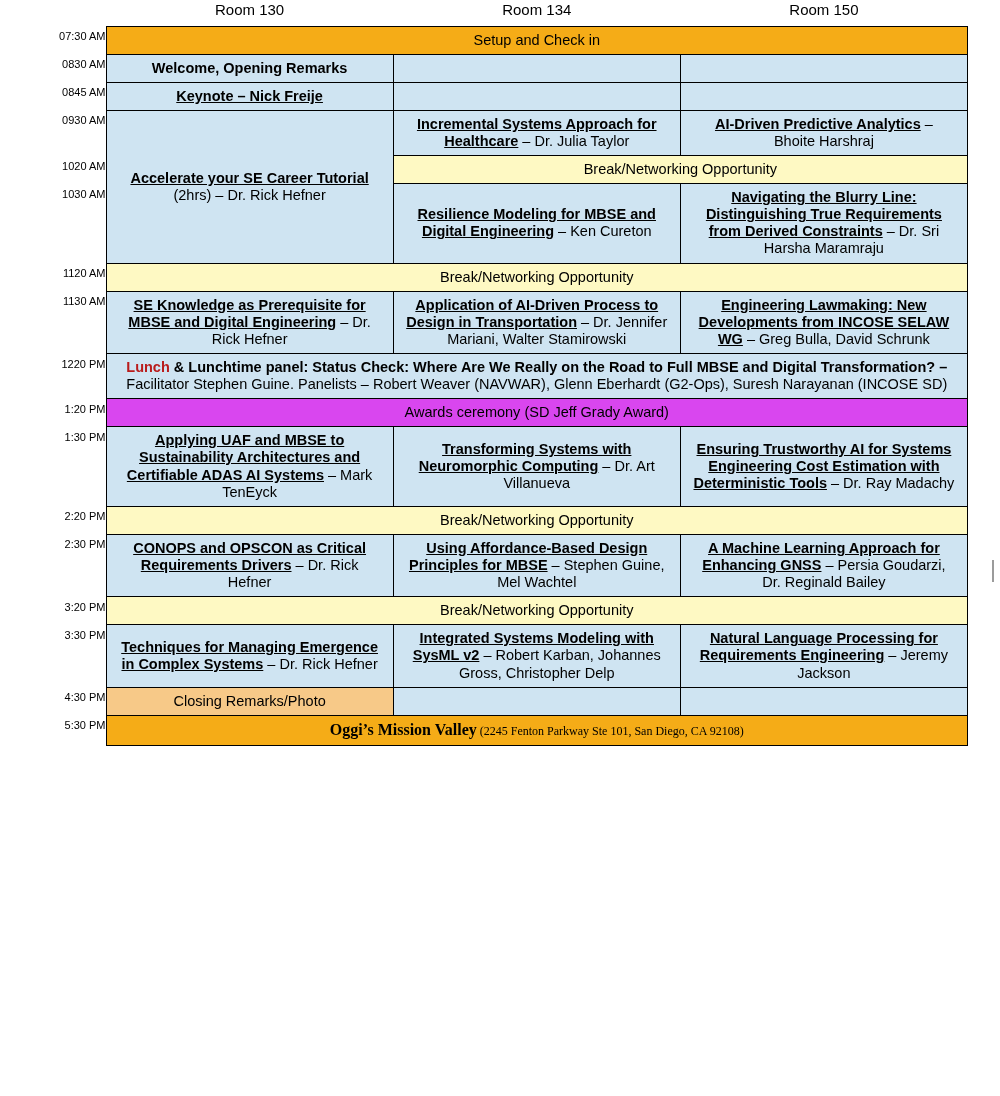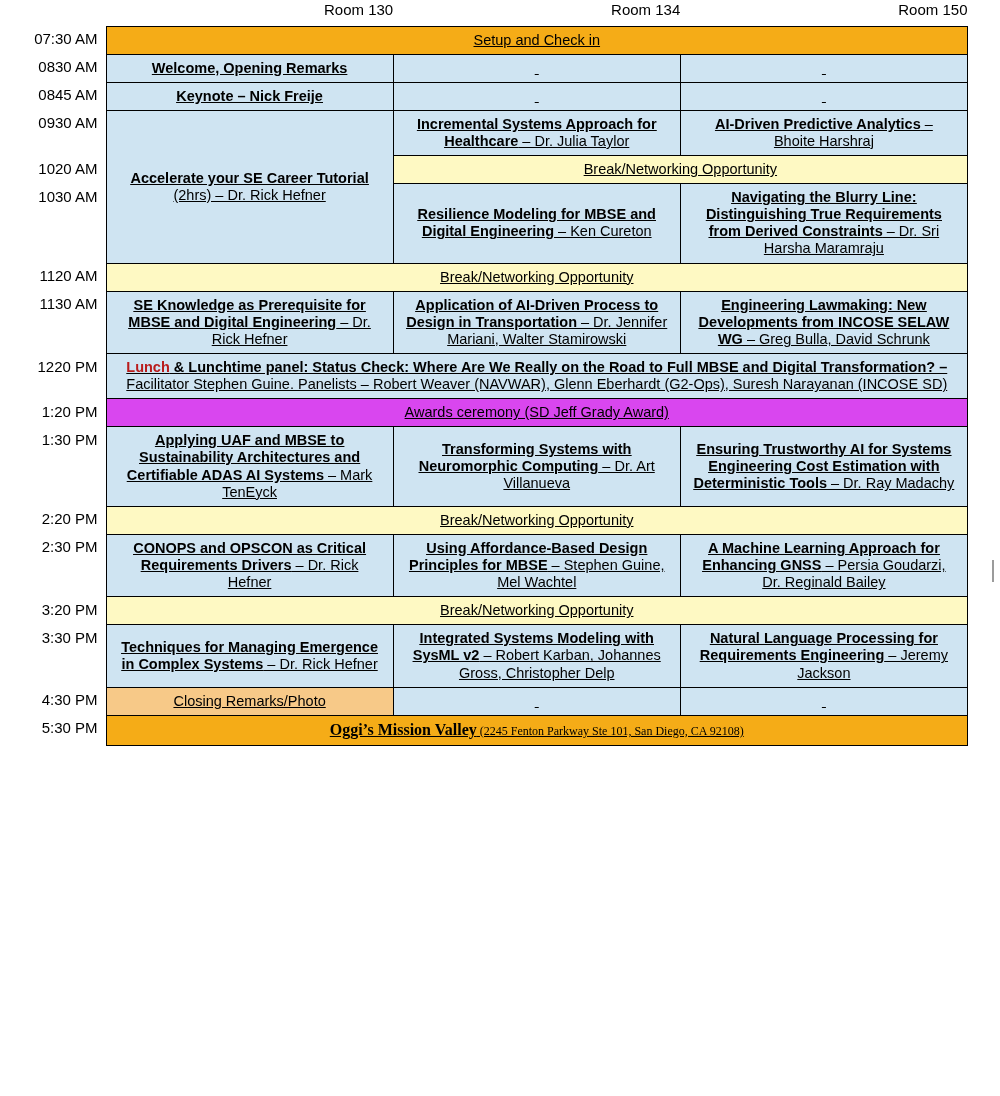--- a/index.html
+++ b/index.html
@@ -33,45 +33,43 @@
   table.schedule col.c-room { width: 287px; }
 
   .schedule th, .schedule td {
     padding: 0;
     vertical-align: middle;
   }
 
   
   .hdr td {
     border: none;
-    text-align: right;
+    text-align: center;
     font-size: 15px;
     padding-bottom: 6px;
     height: 26px;
   }
   .hdr td.time-col { border: none; }
 
   
   td.time {
     border: none;
     text-align: right;
-    padding-right: 8px;
-    font-size: 15px;
+    font-size: 11px;
     vertical-align: top;
     padding-top: 4px;
     white-space: nowrap;
   }
 
   td.cell {
     border: 1px solid #000000;
     text-align: center;
     font-size: 14.5px;
     line-height: 1.18;
     padding: 5px 12px;
-    text-decoration: underline;
   }
 
   .blue   { background: #cfe4f2; }
   .yellow { background: #fef9c3; }
   .orange { background: #f5ac17; }
   .lightorange { background: #f7c988; }
   .plain  { background: #d946ef; }
 
   .u { text-decoration: underline; font-weight: bold; }
   .bold { font-weight: bold; }

